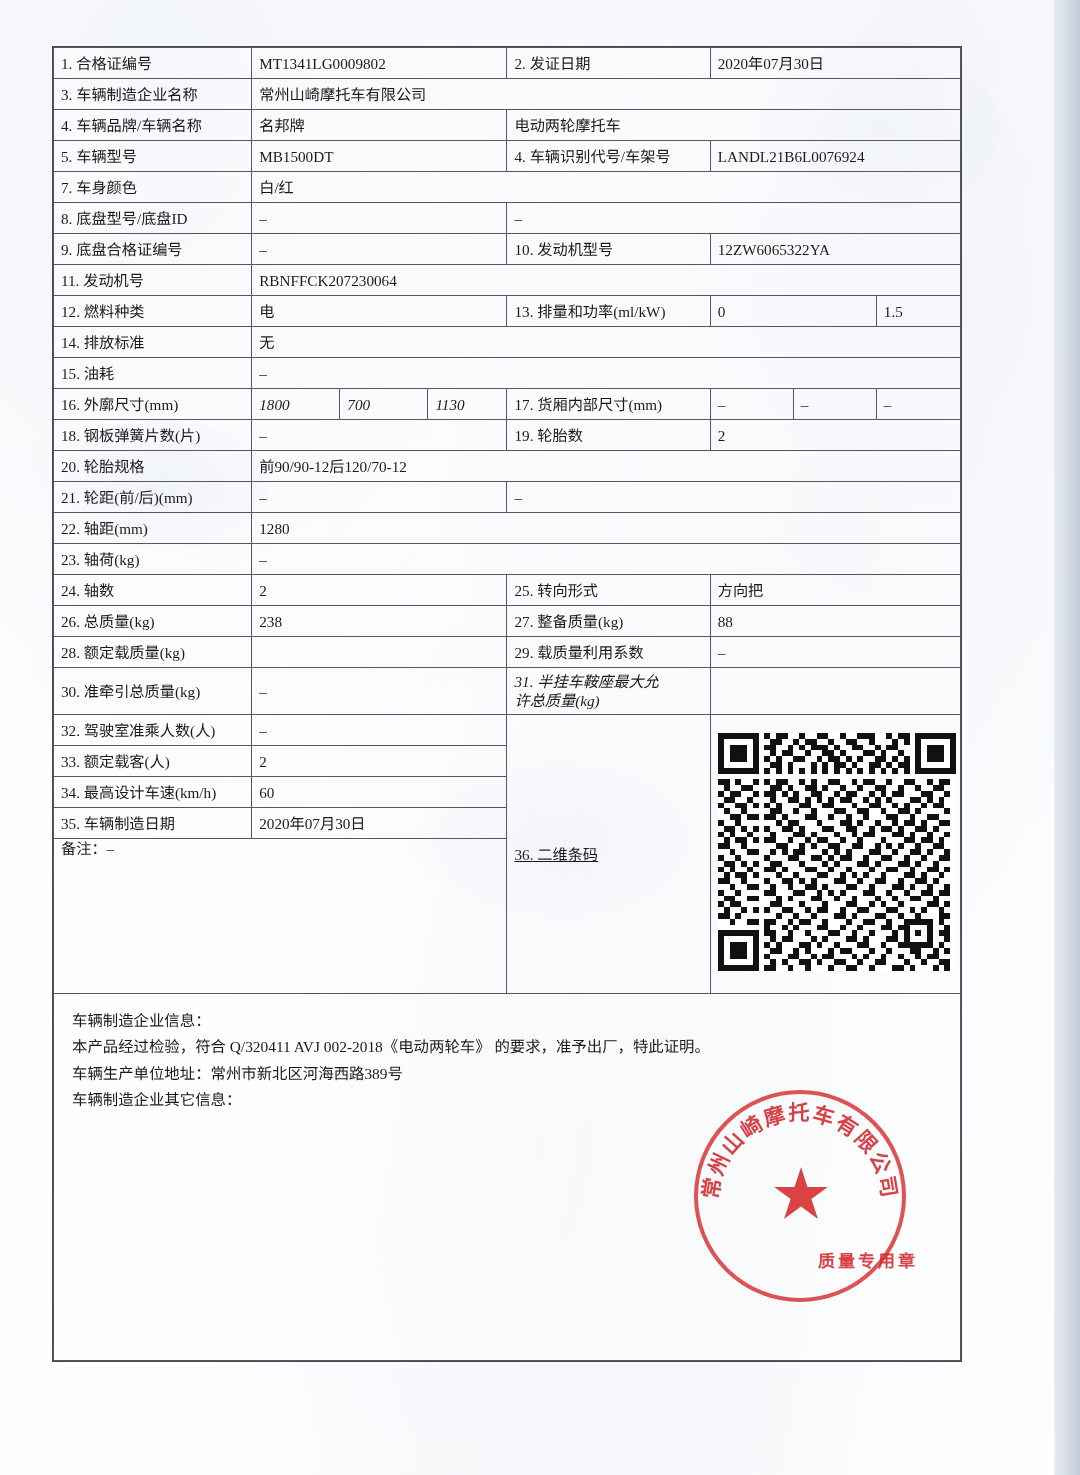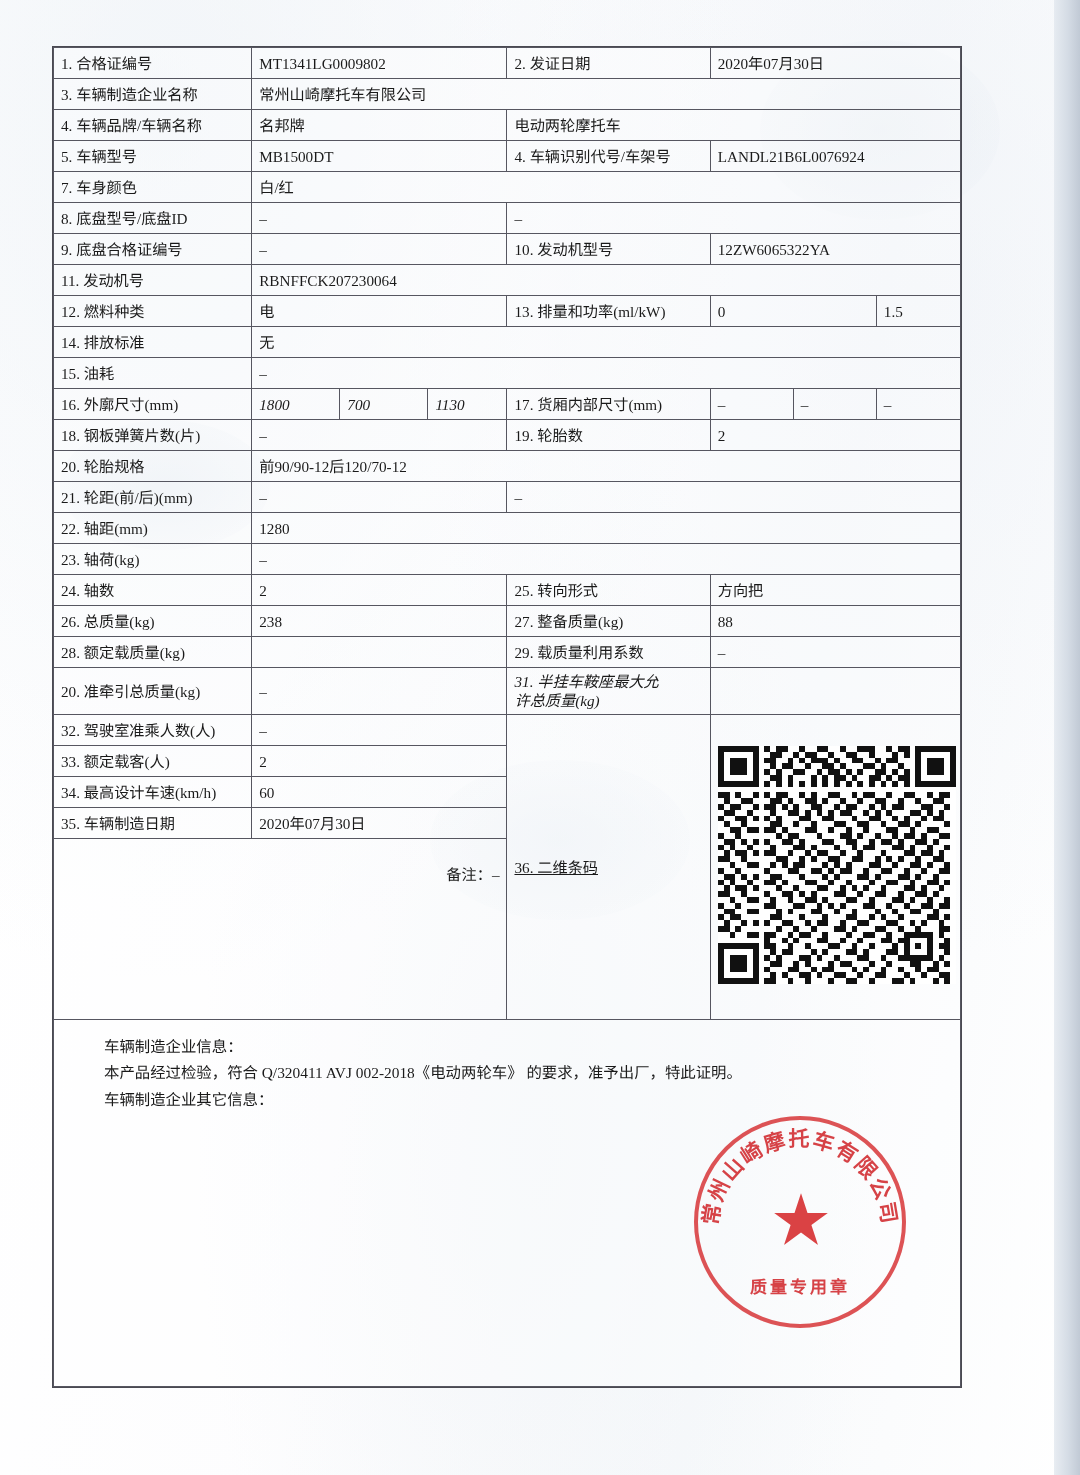--- a/index.html
+++ b/index.html
@@ -84,21 +84,21 @@
   
   #footer {
     position: relative;
     border: 1px solid #565660;
     border-top: none;
     padding: 14px 18px 0 18px;
     min-height: 352px;
     font-size: 15.4px;
     line-height: 1.72;
   }
-  #footer .line { white-space: pre-wrap; margin-left: 32px; }
+  #footer .line { white-space: pre-wrap; }
   
   #seal {
     position: absolute;
     left: 640px;
     top: 96px;
     width: 212px;
     height: 212px;
   }
   .seal-ring {
     position: absolute;
@@ -123,24 +123,24 @@
   }
   .seal-arc text {
     fill: rgba(208,40,44,0.88);
     font-family: "Liberation Serif", "DejaVu Serif", serif;
     font-size: 21px;
     font-weight: bold;
     letter-spacing: 2px;
   }
   .seal-bottom {
     position: absolute;
-    left: 0;
+    left: 12px;
     bottom: 26px;
     width: 212px;
-    text-align: center;
+    text-align: right;
     color: rgba(208,40,44,0.88);
     font-size: 17px;
     font-weight: bold;
     letter-spacing: 3px;
   }
   .dash { font-family: "Liberation Serif", "DejaVu Serif", serif; }
 </style>
 </head>
 <body>
 
@@ -285,21 +285,21 @@
     </tr>
 
     <tr>
       <td class="lbl">28. 额定载质量(kg)</td>
       <td class="val" colspan="3"></td>
       <td class="lbl">29. 载质量利用系数</td>
       <td class="val dash" colspan="3">–</td>
     </tr>
 
     <tr>
-      <td class="lbl tall">20. 准牵引总质量(kg)</td>
+      <td class="lbl tall">30. 准牵引总质量(kg)</td>
       <td class="val dash tall" colspan="3">–</td>
       <td class="lbl tall vcenter-two" style="white-space:pre-line;">31. 半挂车鞍座最大允
     许总质量(kg)</td>
       <td class="val tall" colspan="3"></td>
     </tr>
 
     <tr>
       <td class="lbl">32. 驾驶室准乘人数(人)</td>
       <td class="val dash" colspan="3">–</td>
       <td rowspan="5" style="vertical-align:middle;text-decoration:underline;">36. 二维条码</td>
@@ -794,30 +794,31 @@
     </tr>
     <tr>
       <td class="lbl">34. 最高设计车速(km/h)</td>
       <td class="val" colspan="3">60</td>
     </tr>
     <tr>
       <td class="lbl">35. 车辆制造日期</td>
       <td class="val" colspan="3">2020年07月30日</td>
     </tr>
     <tr>
-      <td colspan="4" style="height:150px; vertical-align:top; padding-top:26px;text-align:right;">
+      <td colspan="4" style="height:150px; vertical-align:top; padding-top:0;">
         <span>备注：</span><span class="dash">–</span>
       </td>
     </tr>
   </tbody>
     </table>
 
   <div id="footer">
     <div class="line">车辆制造企业信息：</div>
     <div class="line">本产品经过检验，符合 Q/320411 AVJ 002-2018《电动两轮车》 的要求，准予出厂，特此证明。</div>
+    <div class="line">车辆生产单位地址：常州市新北区河海西路389号</div>
     <div class="line">车辆制造企业其它信息：</div>
 
     <div id="seal">
       <div class="seal-ring"></div>
       <svg class="seal-arc" viewBox="0 0 212 212">
         <defs>
           <path id="arcpath" d="M 24,112 A 82,82 0 1 1 188,112" fill="none"></path>
         </defs>
         <text>
           <textPath href="#arcpath" startOffset="50%" text-anchor="middle">常州山崎摩托车有限公司</textPath>

